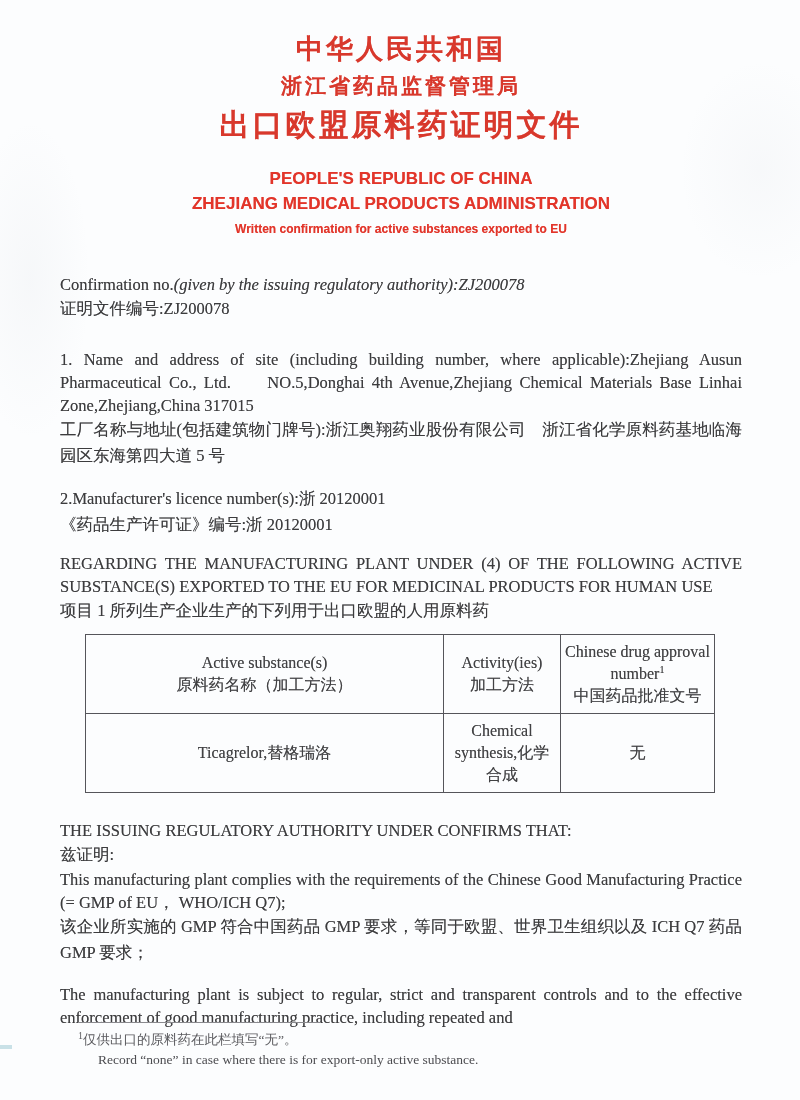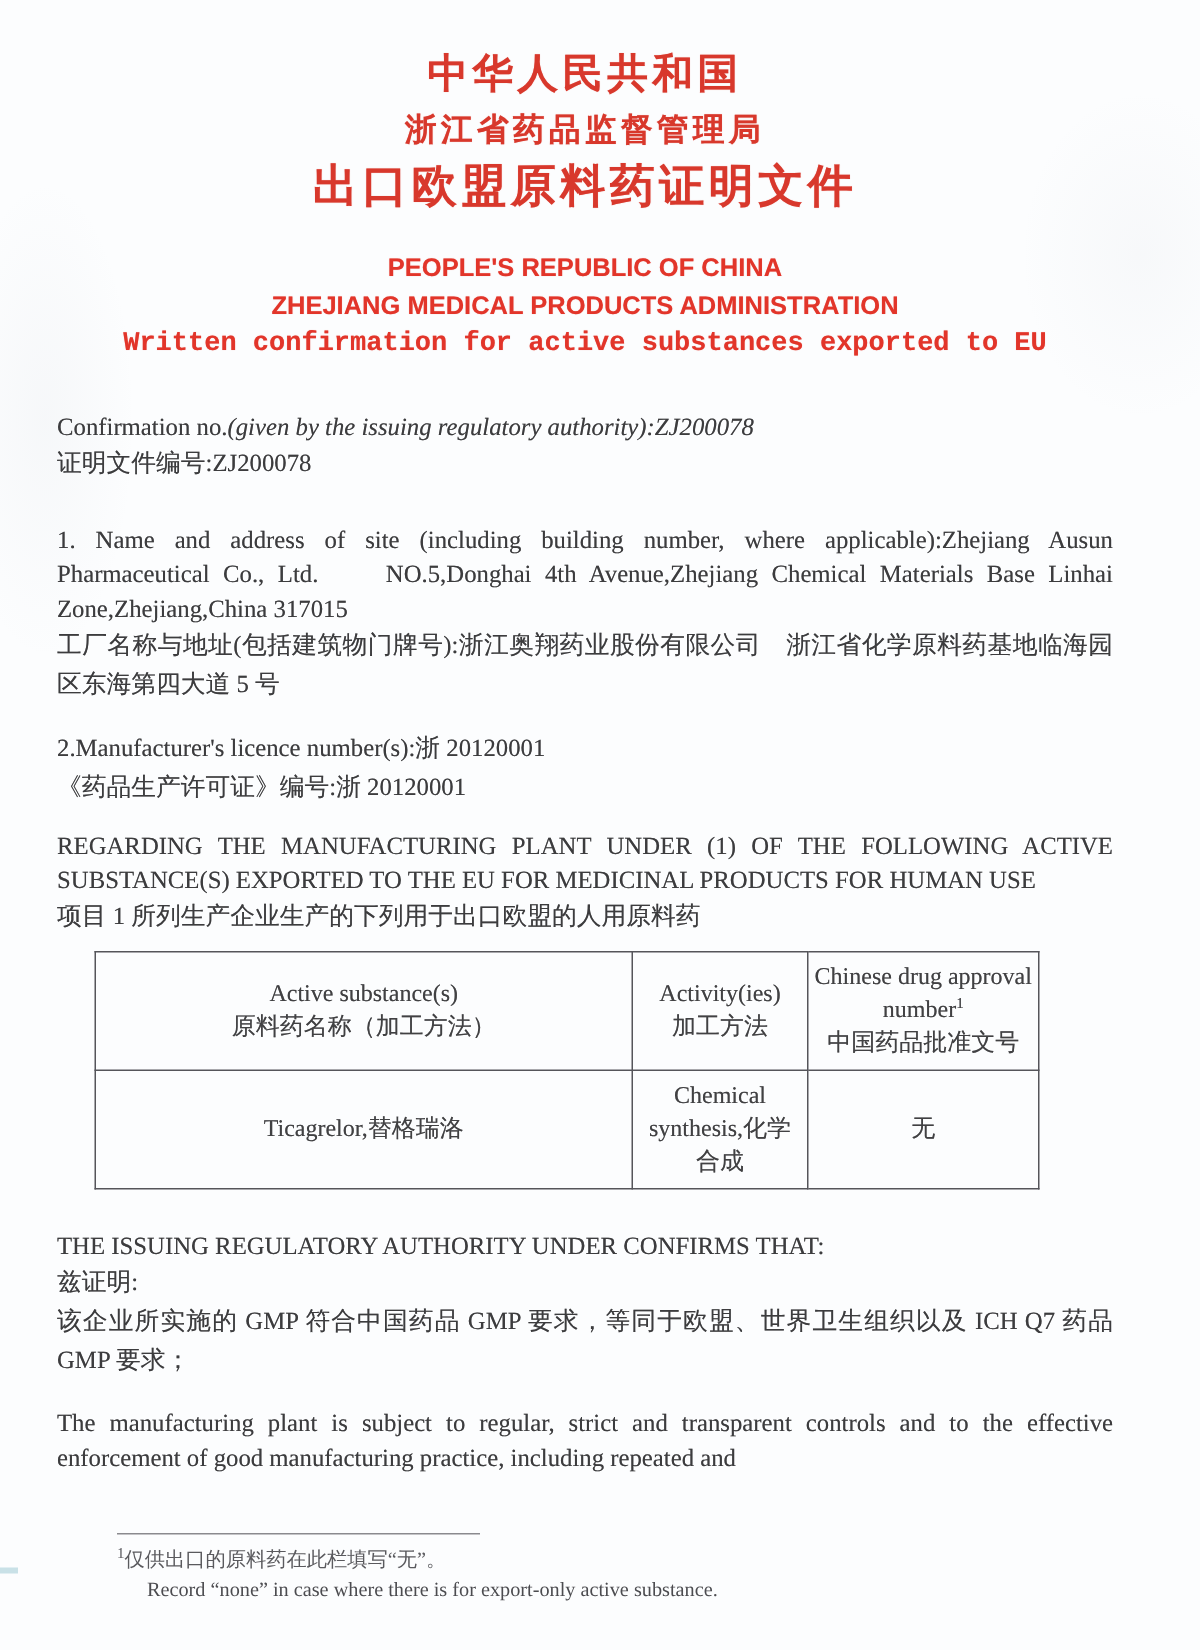--- a/index.html
+++ b/index.html
@@ -4,21 +4,21 @@
 <style>
   * { margin:0; padding:0; box-sizing:border-box; }
   html, body { width:800px; height:1100px; }
   body {
     font-family:"Liberation Serif","DejaVu Serif",serif;
     background:#fcfdfe;
     color:#3c3c3e;
     position:relative;
     overflow:hidden;
   }
-  .page { position:absolute; inset:0; padding:30px 58px 0 38px; }
+  .page { position:absolute; inset:0; padding:30px 58px 0 60px; }
 
   
   .smudge { position:absolute; pointer-events:none; border-radius:50%; }
   .smudge1 { left:-30px; top:120px; width:120px; height:320px;
     background:radial-gradient(closest-side, rgba(150,160,175,0.06), rgba(150,160,175,0)); }
   .smudge2 { right:-40px; top:60px; width:160px; height:220px;
     background:radial-gradient(closest-side, rgba(150,160,175,0.05), rgba(150,160,175,0)); }
   .tick { position:absolute; left:0; top:1045px; width:12px; height:4px;
     background:rgba(140,190,205,0.45); }
 
@@ -27,21 +27,21 @@
     font-family:"Liberation Serif","DejaVu Serif",serif; letter-spacing:3px;
     text-shadow:0 0 0.5px rgba(216,56,44,0.6); }
   .cn-line1 { font-size:27px; line-height:38px; }
   .cn-line2 { font-size:21px; line-height:37px; }
   .cn-line3 { font-size:30px; line-height:40px; }
   .en-title { text-align:center; font-weight:bold; color:#e2352a;
     font-family:"Liberation Sans","DejaVu Sans",sans-serif;
     text-shadow:0 0 0.5px rgba(226,53,42,0.55); }
   .en-line1 { font-size:17px; line-height:25px; margin-top:21px; }
   .en-line2 { font-size:17px; line-height:25px; }
-  .en-line3 { font-size:18px; line-height:26px;font-family:Liberation Mono, monospace; }
+  .en-line3 { font-size:12px; line-height:26px; }
 
   
   .body-copy { margin-top:31px; font-size:16.5px;
     text-shadow:0 0 0.4px rgba(60,60,62,0.55); }
   .para { margin-bottom:0; }
   .en-p { text-align:justify; line-height:23px; }
   .cn-p { line-height:26px; text-align:justify; }
   .italic { font-style:italic; }
   .gap-lg { height:26px; } .gap-md { height:17px; } .gap-sm { height:14px; }
   sup { font-size:10px; vertical-align:super; line-height:0; }
@@ -97,21 +97,21 @@
     <div class="gap-md"></div>
 
     <div class="para">
       <div class="cn-p">2.Manufacturer's licence number(s):浙 20120001</div>
       <div class="cn-p">《药品生产许可证》编号:浙 20120001</div>
     </div>
 
     <div class="gap-sm"></div>
 
     <div class="para">
-      <div class="en-p">REGARDING THE MANUFACTURING PLANT UNDER (1) OF THE FOLLOWING ACTIVE SUBSTANCE(S) EXPORTED TO THE EU FOR MEDICINAL PRODUCTS FOR HUMAN USE</div>
+      <div class="en-p">REGARDING THE MANUFACTURING PLANT UNDER (4) OF THE FOLLOWING ACTIVE SUBSTANCE(S) EXPORTED TO THE EU FOR MEDICINAL PRODUCTS FOR HUMAN USE</div>
       <div class="cn-p">项目 1 所列生产企业生产的下列用于出口欧盟的人用原料药</div>
     </div>
 
     <table class="subst-table">
       <colgroup>
           <col class="c1">
           <col class="c2">
           <col class="c3">
         </colgroup>
       <tbody>
@@ -135,20 +135,21 @@
         <td>无</td>
       </tr>
     </tbody>
       </table>
 
     <div class="gap-lg"></div>
 
     <div class="para">
       <div class="en-p">THE ISSUING REGULATORY AUTHORITY UNDER CONFIRMS THAT:</div>
       <div class="cn-p">兹证明:</div>
+      <div class="en-p">This manufacturing plant complies with the requirements of the Chinese Good Manufacturing Practice (= GMP of EU，&nbsp;WHO/ICH Q7);</div>
       <div class="cn-p">该企业所实施的 GMP 符合中国药品 GMP 要求，等同于欧盟、世界卫生组织以及 ICH Q7 药品 GMP 要求；</div>
     </div>
 
     <div class="gap-md"></div>
 
     <div class="para">
       <div class="en-p">The manufacturing plant is subject to regular, strict and transparent controls and to the effective enforcement of good manufacturing practice, including repeated and</div>
     </div>
 
   </div>

